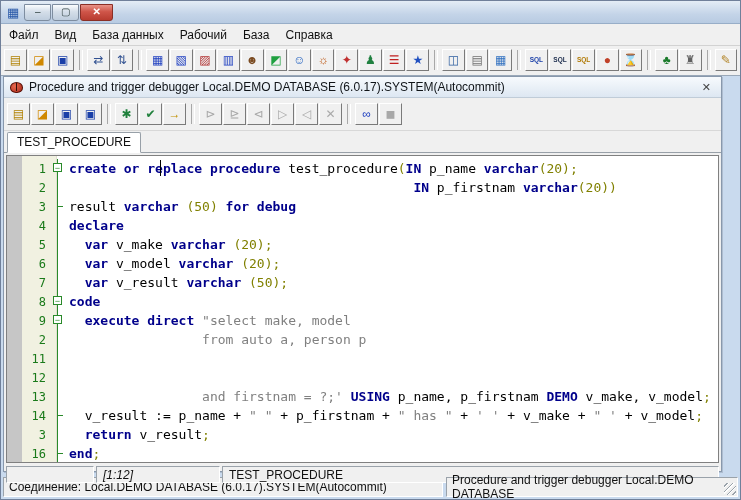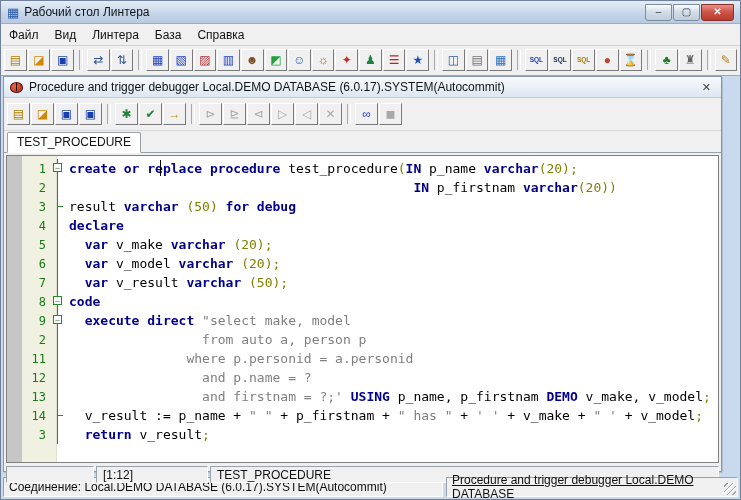--- a/index.html
+++ b/index.html
@@ -62,47 +62,47 @@
   .sg-k{color:var(--kw);font-weight:bold;text-align:center;}
   .sg-i{color:#000;}
   .sg-p{color:#000;}
   .sg-s{color:var(--str);}
   .sg-n{color:var(--num);}
   .caret{position:absolute;width:1px;height:16px;background:#000;z-index:3;}
   
   .istatus{height:17px;display:flex;gap:2px;padding:1px 2px;box-sizing:content-box;}
   .icell{border:1px solid;border-color:#9aa2aa #ffffff #ffffff #9aa2aa;background:#f0f0f0;
          font-size:12px;color:#111;padding:0 6px;display:flex;align-items:center;box-sizing:border-box;height:17px;}
-  .icell.c0{width:88px;} .icell.c1{width:112px;} .icell.c2{flex:1;}
+  .icell.c0{width:88px;} .icell.c1{width:124px;font-style:italic;} .icell.c2{flex:1;}
   .statusbar{height:20px;margin:1px 2px 0 2px;display:flex;gap:3px;}
   .scell{border:1px solid;border-color:#9aa2aa #ffffff #ffffff #9aa2aa;background:#f0f0f0;
          font-size:12px;color:#111;padding:0 5px;display:flex;align-items:center;box-sizing:border-box;}
-  .scell.left{width:440px;} .scell.right{flex:1;position:relative;text-decoration:underline;}
+  .scell.left{width:440px;} .scell.right{flex:1;position:relative;}
   .grip{position:absolute;right:1px;bottom:1px;width:12px;height:12px;
         background:repeating-linear-gradient(135deg,transparent 0 2px,#9aa2aa 2px 3px,#fff 3px 4px);}
 </style>
 </head>
 <body>
 
 <div class="win">
 
   <div class="titlebar">
     <span class="title-icon">▦</span>
-    <span class="title-text">Рабочий стол Линтера</span>
     <div class="winbtns" id="winbtns">
         <div class="wbtn">–</div>
         <div class="wbtn">▢</div>
         <div class="wbtn close">✕</div>
       </div>
   </div>
 
   <div class="menubar" id="menubar">
       <div class="menu-item">Файл</div>
       <div class="menu-item">Вид</div>
-      <div class="menu-item">Линтера</div>
+      <div class="menu-item">База данных</div>
+      <div class="menu-item">Рабочий</div>
       <div class="menu-item">База</div>
       <div class="menu-item">Справка</div>
     </div>
 
   <div class="toolbar main-tb" id="main-toolbar">
       <div class="tb-btn">
         <span class="glyph" style="color: rgb(176, 128, 0);">▤</span>
       </div>
       <div class="tb-btn">
         <span class="glyph" style="color: rgb(208, 136, 0);">◪</span>
@@ -306,41 +306,44 @@
               <span class="ed-code"><span class="sg-p">  </span><span class="sg-k">execute direct</span><span class="sg-p"> </span><span class="sg-s">"select make, model</span></span>
             </div>
             <div class="ed-row">
               <span class="ed-num">2</span>
               <span class="ed-fold line"></span>
               <span class="ed-code"><span class="sg-s">                 from auto a, person p</span></span>
             </div>
             <div class="ed-row">
               <span class="ed-num">11</span>
               <span class="ed-fold line"></span>
-              <span class="ed-code"><span class="sg-s">               where p.personid = a.personid</span></span>
             </div>
             <div class="ed-row">
               <span class="ed-num">12</span>
               <span class="ed-fold line"></span>
-              <span class="ed-code"><span class="sg-s">                 and p.name = ?</span></span>
             </div>
             <div class="ed-row">
               <span class="ed-num">13</span>
               <span class="ed-fold line"></span>
               <span class="ed-code"><span class="sg-s">                 and firstnam = ?;'</span><span class="sg-p"> </span><span class="sg-k">USING</span><span class="sg-p"> p_name, p_firstnam </span><span class="sg-k">DEMO</span><span class="sg-p"> v_make, v_model</span><span class="sg-n">;</span></span>
             </div>
             <div class="ed-row">
               <span class="ed-num">14</span>
               <span class="ed-fold tick"></span>
               <span class="ed-code"><span class="sg-p">  v_result := p_name + </span><span class="sg-s">" "</span><span class="sg-p"> + p_firstnam + </span><span class="sg-s">" has "</span><span class="sg-p"> + </span><span class="sg-s">' '</span><span class="sg-p"> + v_make + </span><span class="sg-s">" '</span><span class="sg-p"> + v_model</span><span class="sg-n">;</span></span>
             </div>
             <div class="ed-row">
               <span class="ed-num">3</span>
               <span class="ed-fold line"></span>
               <span class="ed-code"><span class="sg-p">  </span><span class="sg-k">return</span><span class="sg-p"> v_result</span><span class="sg-n">;</span></span>
+            </div>
+            <div class="ed-row">
+              <span class="ed-num">16</span>
+              <span class="ed-fold tick"></span>
+              <span class="ed-code"><span class="sg-k">end</span><span class="sg-n">;</span></span>
             </div>
           </div>
         <div class="caret" id="caret" style="left: 153.02px; top: 4px;"></div>
       </div>
 
       <div class="istatus">
         <div class="icell c0"></div>
         <div class="icell c1">[1:12]</div>
         <div class="icell c2">TEST_PROCEDURE</div>
       </div>

